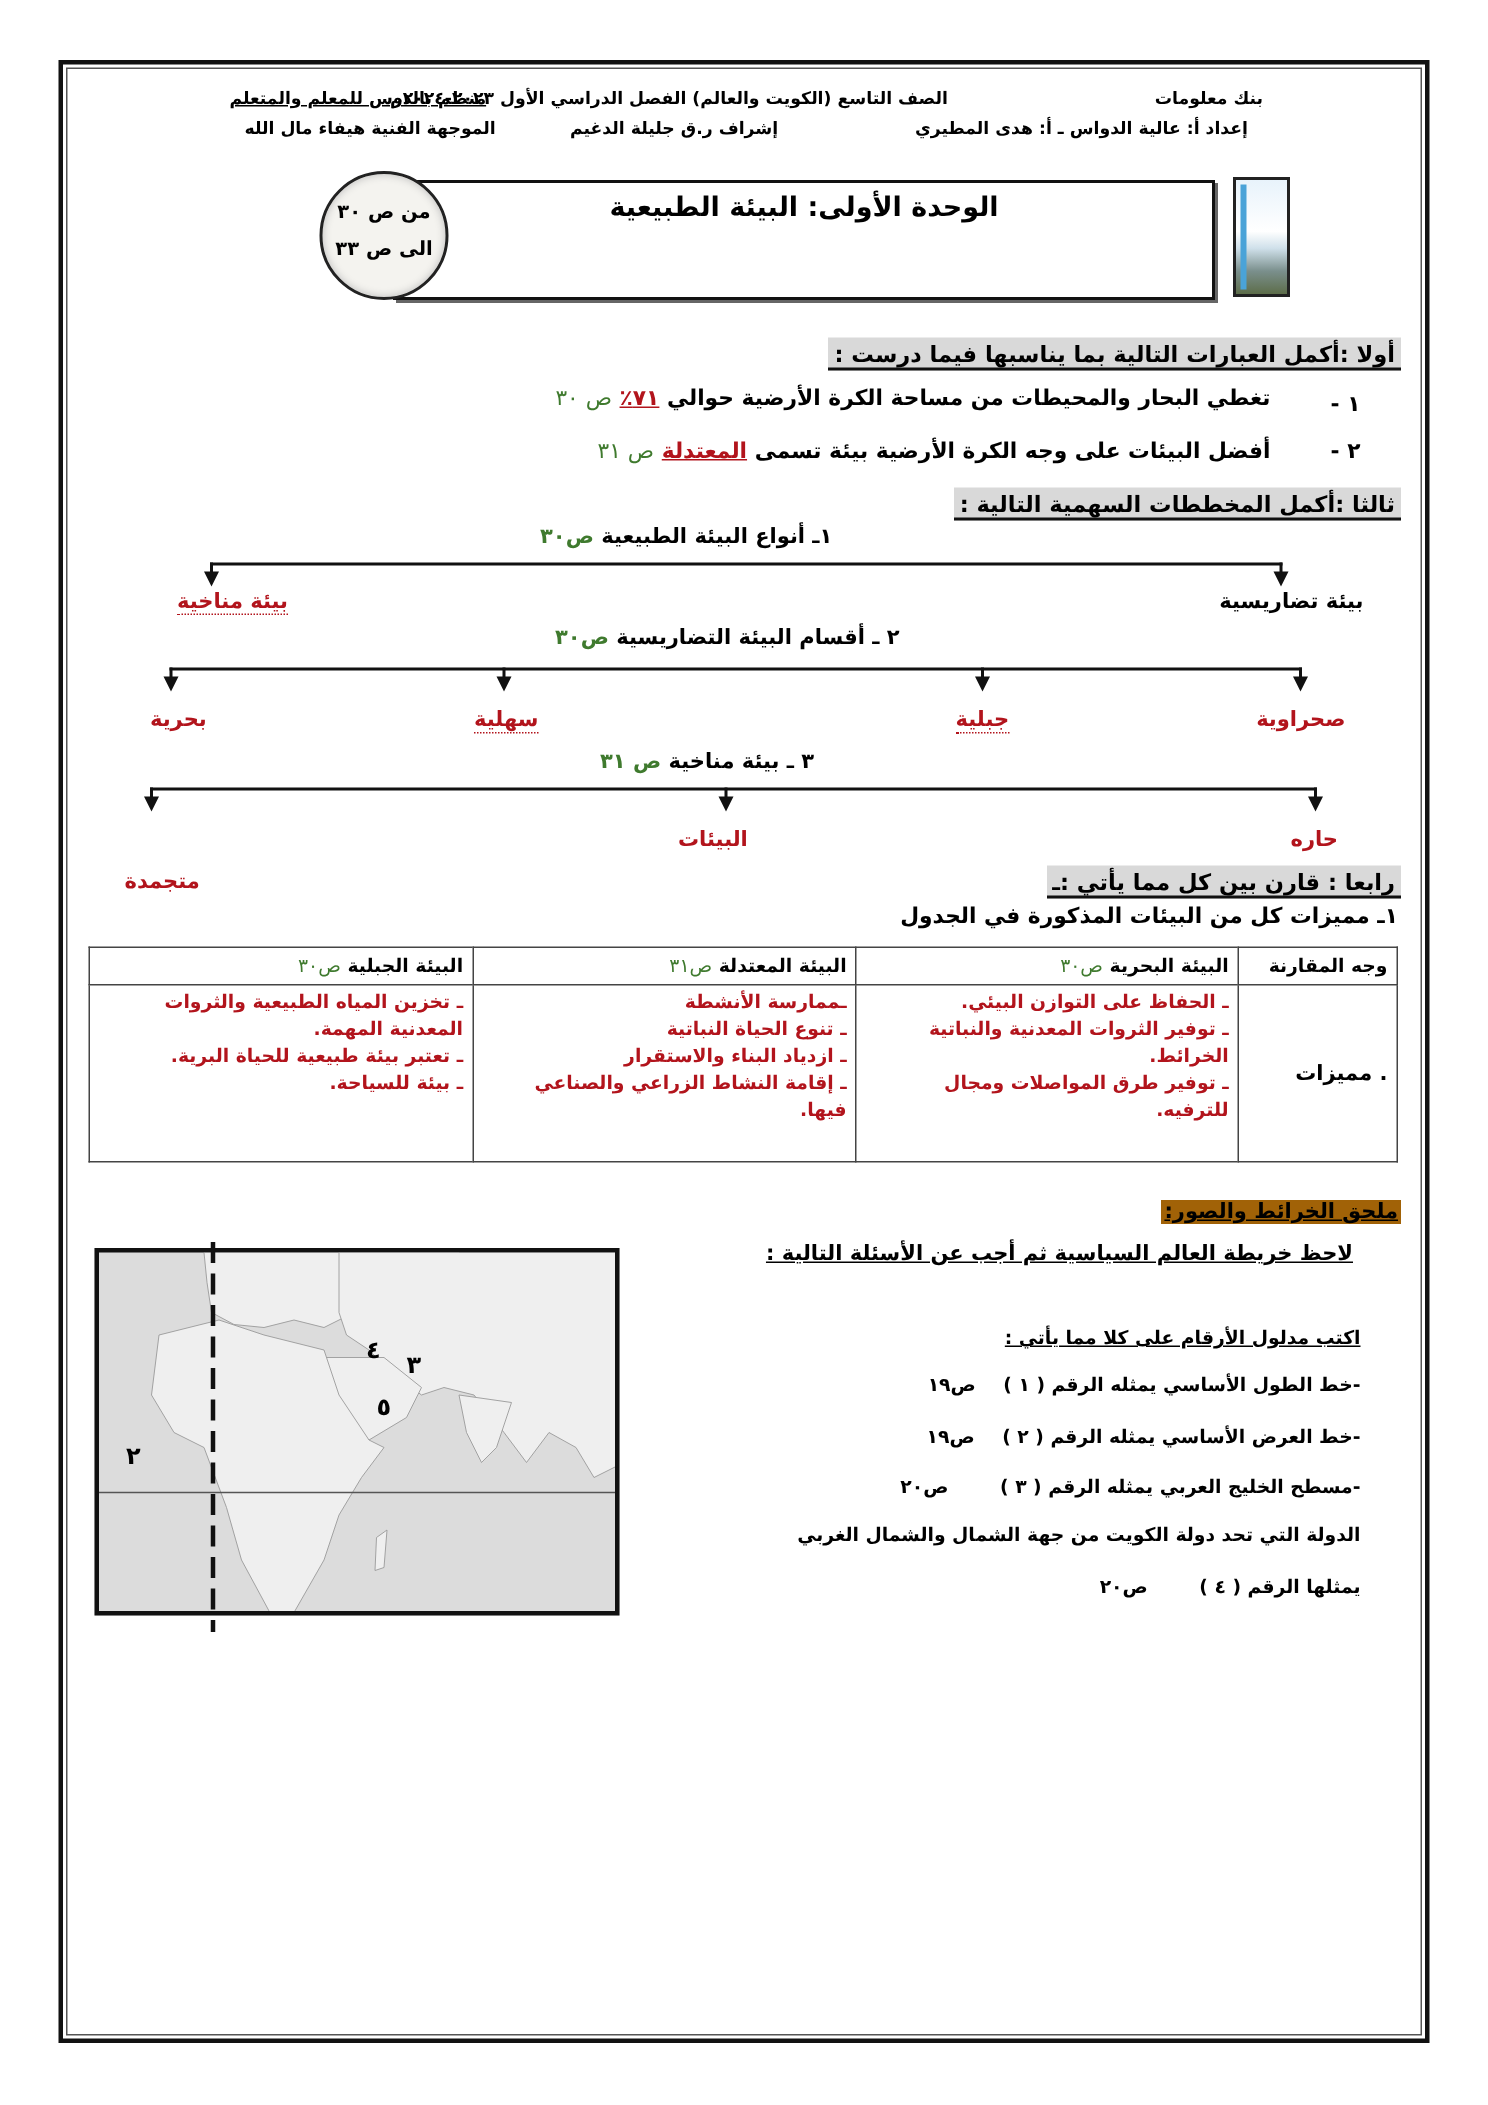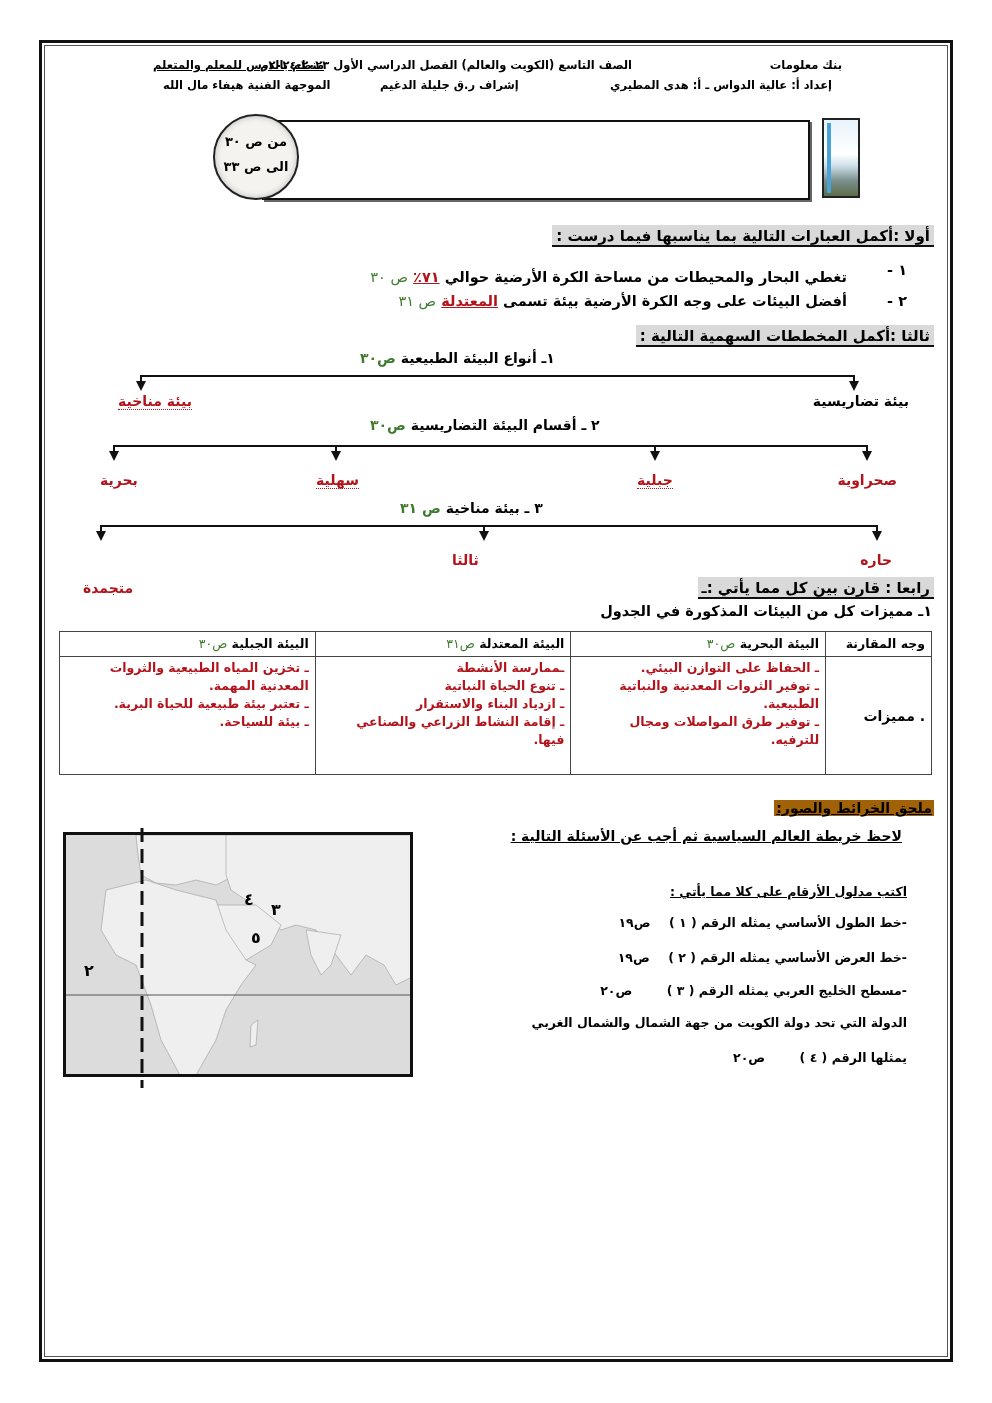--- a/index.html
+++ b/index.html
@@ -45,29 +45,30 @@
 <div class="abs hdr" style="right:360px;top:58px;">الصف التاسع (الكويت والعالم) الفصل الدراسي الأول ٢٠٢٣-٢٠٢٤م</div>
 <div class="abs hdr u" style="left:153px;top:58px;">منظم بالدرس للمعلم والمتعلم</div>
 <div class="abs hdr" style="right:160px;top:78px;">إعداد أ: عالية الدواس ـ أ: هدى المطيري</div>
 <div class="abs hdr" style="left:380px;top:78px;">إشراف ر.ق جليلة الدغيم</div>
 <div class="abs hdr" style="left:163px;top:78px;">الموجهة الفنية هيفاء مال الله</div>
 
 <div class="thumb">
     <div class="strip"></div>
   </div>
 <div class="title-box">
+  <div class="title-line" style="top:6px;">الوحدة الأولى: البيئة الطبيعية</div>
 </div>
 <div class="circle">
   <span style="margin-top:18px;">من ص ٣٠</span>
   <span style="margin-top:10px;">الى ص ٣٣</span>
 </div>
 
 <div class="sec-head" style="right:58px;top:225px;">أولا :أكمل العبارات التالية بما يناسبها فيما درست :</div>
 <div class="item" style="right:85px;top:262px;">١ -</div>
-<div class="item" style="right:145px;top:269px;">
+<div class="item" style="right:145px;top:258px;">
   <span>تغطي البحار والمحيطات من مساحة الكرة الأرضية حوالي</span>
   <span class="red u">٧١٪</span>
   <span class="green" style="font-weight:normal;">ص ٣٠</span>
 </div>
 <div class="item" style="right:85px;top:293px;">٢ -</div>
 <div class="item" style="right:145px;top:293px;">
   <span>أفضل البيئات على وجه الكرة الأرضية بيئة تسمى</span>
   <span class="red u">المعتدلة</span>
   <span class="green" style="font-weight:normal;">ص ٣١</span>
 </div>
@@ -109,21 +110,21 @@
   <span class="green">ص ٣١</span>
 </div>
 <div class="hline" style="left:100px;top:525px;width:778px;"></div>
 <div class="vline" style="left:100px;top:525px;height:8px;"></div>
 <div class="vline" style="left:483px;top:525px;height:8px;"></div>
 <div class="vline" style="left:876px;top:525px;height:8px;"></div>
 <div class="arrow" style="left:96px;top:531px;"></div>
 <div class="arrow" style="left:479px;top:531px;"></div>
 <div class="arrow" style="left:872px;top:531px;"></div>
 <div class="node red" style="right:100px;top:552px;">حاره</div>
-<div class="node red" style="left:452px;top:552px;">ثالثا</div>
+<div class="node red" style="left:452px;top:552px;">البيئات</div>
 <div class="node red" style="left:83px;top:552px;margin-top:28px;">متجمدة</div>
 
 <div class="sec-head" style="right:58px;top:577px;">رابعا : قارن بين كل مما يأتي :ـ</div>
 <div class="item" style="right:60px;top:603px;font-size:14.5px;">١ـ مميزات كل من البيئات المذكورة في الجدول</div>
 
 <table class="cmp">
   <tbody>
       <tr class="head">
     <td style="width:106px;">وجه المقارنة</td>
     <td style="width:255px;">
@@ -137,21 +138,21 @@
     <td style="width:256px;">
       <span>البيئة الجبلية</span>
       <span class="green" style="font-weight:normal;">ص٣٠</span>
     </td>
   </tr>
   <tr class="body">
     <td style="vertical-align:middle;text-align:right;font-size:14px;">. مميزات</td>
     <td class="red">
       <div>ـ الحفاظ على التوازن البيئي.</div>
       <div>ـ توفير الثروات المعدنية والنباتية</div>
-      <div>الطبيعية.</div>
+      <div>الخرائط.</div>
       <div>ـ توفير طرق المواصلات ومجال للترفيه.</div>
     </td>
     <td class="red">
       <div>ـممارسة الأنشطة</div>
       <div>ـ تنوع الحياة النباتية</div>
       <div>ـ ازدياد البناء والاستقرار</div>
       <div>ـ إقامة النشاط الزراعي والصناعي فيها.</div>
     </td>
     <td class="red">
       <div>ـ تخزين المياه الطبيعية والثروات</div>

